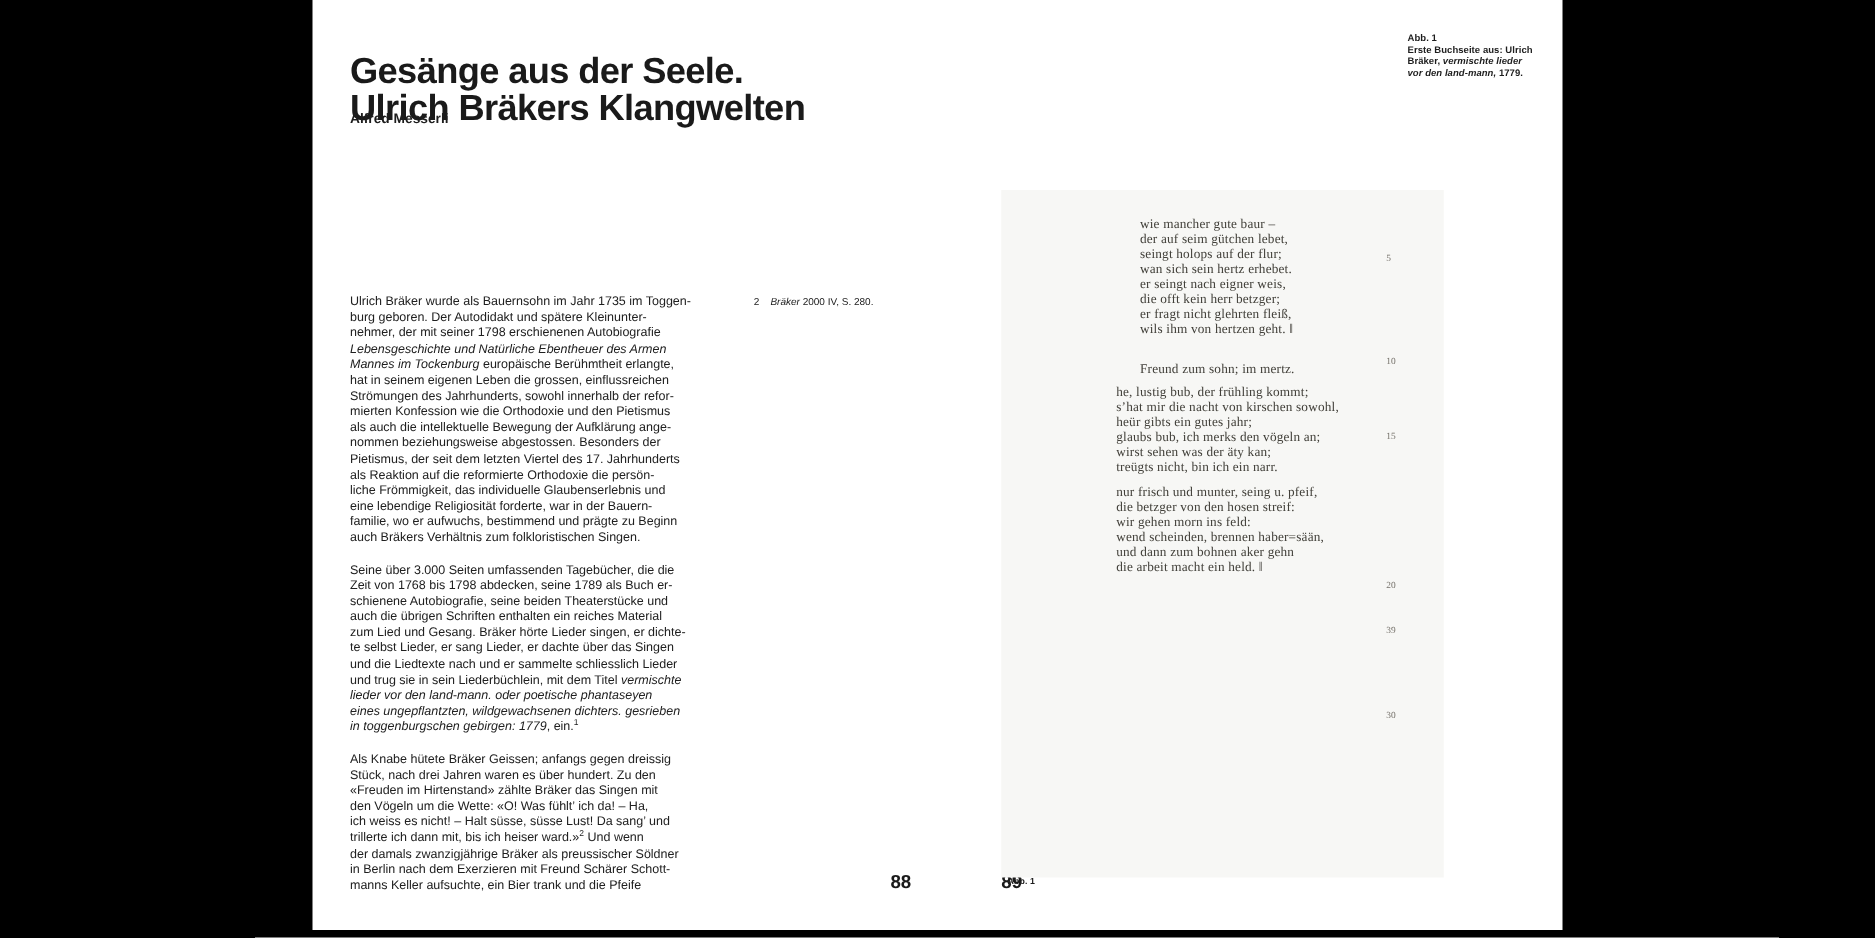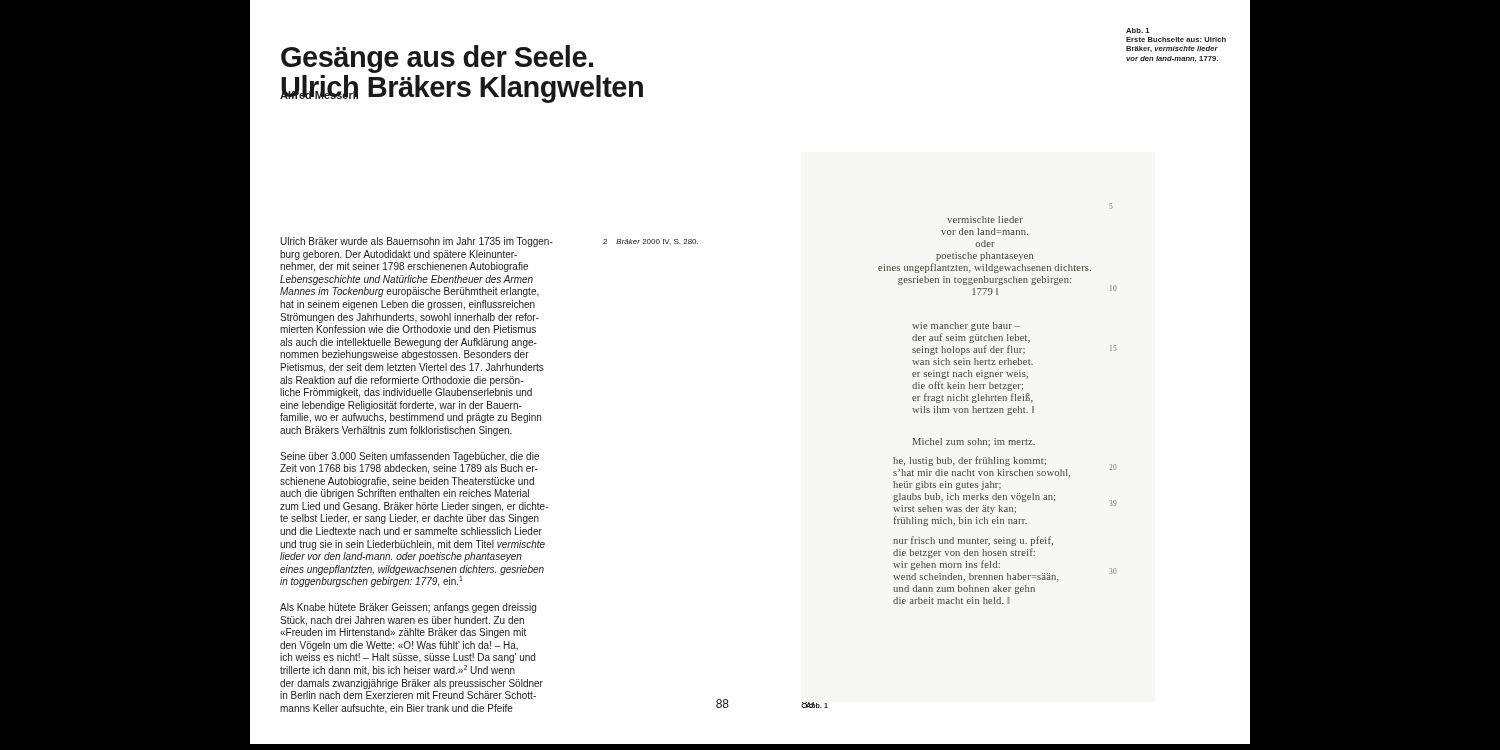--- a/index.html
+++ b/index.html
@@ -32,21 +32,21 @@
   .body-col p{margin:0 0 13px 0;white-space:pre;}
   .footnote-col{
     position:absolute;left:353px;top:237px;width:110px;
     font-size:8px;line-height:9.3px;color:#202020;
   }
   .footnote{white-space:pre;margin:0 0 5px 0;}
   .it{font-style:italic;}
   sup{font-size:68%;vertical-align:super;line-height:0;}
   .pagenum{
     position:absolute;top:697px;
-    font-size:12px;font-weight:400;color:#1a1a1a;
+    font-size:15px;font-weight:700;color:#1a1a1a;
   }
   .pagenum.left{left:455px;width:24px;text-align:right;}
   .pagenum.right{left:507px;margin-left:44px;}
   .figure-label{
     position:absolute;left:556px;top:702px;
     font-size:7px;font-weight:700;color:#1d1d1d;letter-spacing:0.1px;
   }
   
   .figure-caption{
     position:absolute;left:876px;top:26px;width:108px;
@@ -126,49 +126,40 @@
 
     <div class="pagenum right">89</div>
     <div class="figure-label">Abb. 1</div>
     <div class="figure-caption"><span>Abb. 1
 Erste Buchseite aus: Ulrich
 Bräker, </span><span class="it">vermischte lieder
 vor den land-mann,</span><span> 1779.</span></div>
 
     <div class="facsimile">
       <div class="poem">
-          <div class="stanza center" style="margin-top: 62px;">
-            <div class="pline">vermischte lieder</div>
-            <div class="pline">vor den land=mann.</div>
-            <div class="pline">oder</div>
-            <div class="pline">poetische phantaseyen</div>
-            <div class="pline">eines ungepflantzten, wildgewachsenen dichters.</div>
-            <div class="pline">gesrieben in toggenburgschen gebirgen:</div>
-            <div class="pline">1779 ‖</div>
-          </div>
           <div class="stanza" style="margin-top: 22px; margin-left: 111px;">
             <div class="pline">wie mancher gute baur –</div>
             <div class="pline">der auf seim gütchen lebet,</div>
             <div class="pline">seingt holops auf der flur;</div>
             <div class="pline">wan sich sein hertz erhebet.</div>
             <div class="pline">er seingt nach eigner weis,</div>
             <div class="pline">die offt kein herr betzger;</div>
             <div class="pline">er fragt nicht glehrten fleiß,</div>
             <div class="pline">wils ihm von hertzen geht. ‖</div>
           </div>
           <div class="stanza" style="margin-top: 20px; margin-left: 111px;">
-            <div class="pline">Michel zum sohn; im mertz.</div>
+            <div class="pline">Freund zum sohn; im mertz.</div>
           </div>
           <div class="stanza" style="margin-top: 7px; margin-left: 92px;">
             <div class="pline">he, lustig bub, der frühling kommt;</div>
             <div class="pline">s’hat mir die nacht von kirschen sowohl,</div>
             <div class="pline">heür gibts ein gutes jahr;</div>
             <div class="pline">glaubs bub, ich merks den vögeln an;</div>
             <div class="pline">wirst sehen was der äty kan;</div>
-            <div class="pline">frühling mich, bin ich ein narr.</div>
+            <div class="pline">treügts nicht, bin ich ein narr.</div>
           </div>
           <div class="stanza" style="margin-top: 8px; margin-left: 92px;">
             <div class="pline">nur frisch und munter, seing u. pfeif,</div>
             <div class="pline">die betzger von den hosen streif:</div>
             <div class="pline">wir gehen morn ins feld:</div>
             <div class="pline">wend scheinden, brennen haber=sään,</div>
             <div class="pline">und dann zum bohnen aker gehn</div>
             <div class="pline">die arbeit macht ein held. ‖</div>
           </div>
         </div>

